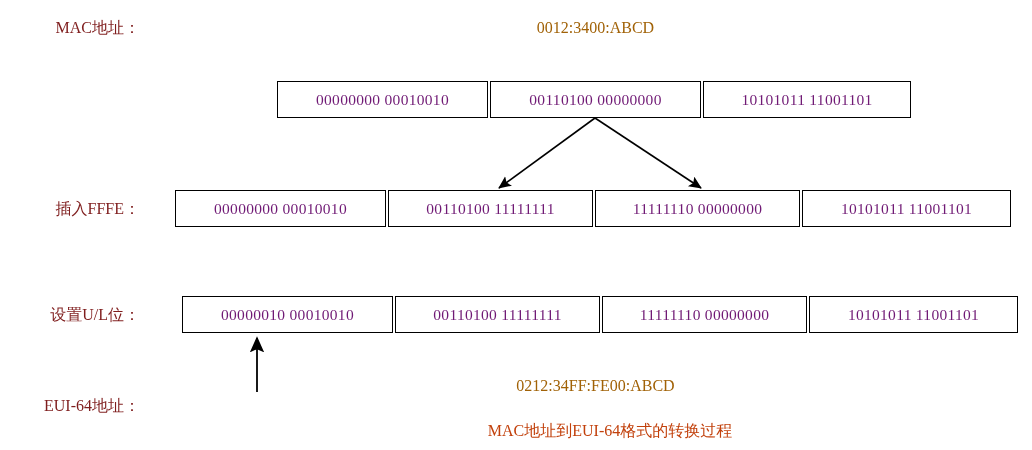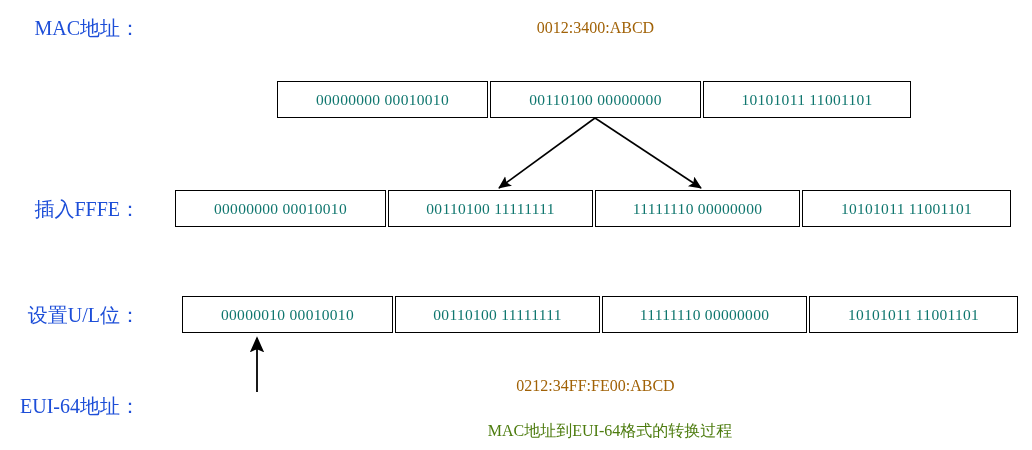--- a/index.html
+++ b/index.html
@@ -12,58 +12,58 @@
     width: 1032px;
     height: 450px;
     background: #ffffff;
     font-family: "Liberation Serif", "DejaVu Serif", serif;
     color: #000000;
     overflow: hidden;
   }
   .row-label {
     position: absolute;
     text-align: right;
-    font-size: 20px;
+    font-size: 16px;
     line-height: 20px;
     white-space: nowrap;
-    color: #1d4ed8;
+    color: #7f1d1d;
   }
   .center-text {
     position: absolute;
     text-align: center;
     font-size: 16px;
     line-height: 20px;
     white-space: nowrap;
     font-family: "Liberation Serif", "DejaVu Serif", serif;
     color: #a16207;
   }
   .caption {
     position: absolute;
     text-align: center;
     font-size: 16px;
     line-height: 20px;
     white-space: nowrap;
-    color: #4d7c0f;
+    color: #c2410c;
   }
   .bitrow {
     position: absolute;
     display: flex;
   }
   .bitbox {
     box-sizing: border-box;
     border: 1.5px solid #000;
     background: #ffffff;
     display: flex;
     align-items: center;
     justify-content: center;
     font-size: 15.5px;
     letter-spacing: 0.3px;
     white-space: pre;
     height: 37px;
-    color: #0f766e;
+    color: #701a75;
   }
   .bitbox + .bitbox {
     margin-left: 2px;
   }
   svg.overlay {
     position: absolute;
     left: 0;
     top: 0;
     width: 1032px;
     height: 450px;

